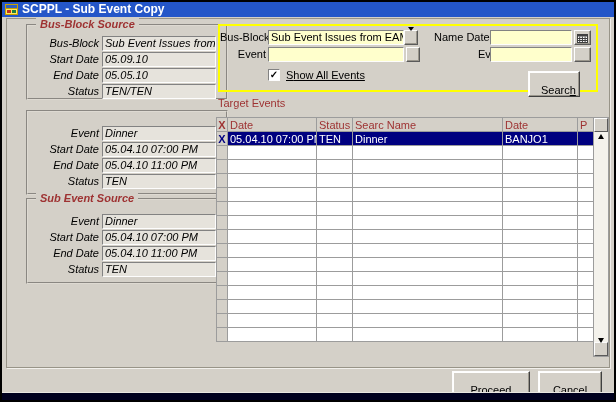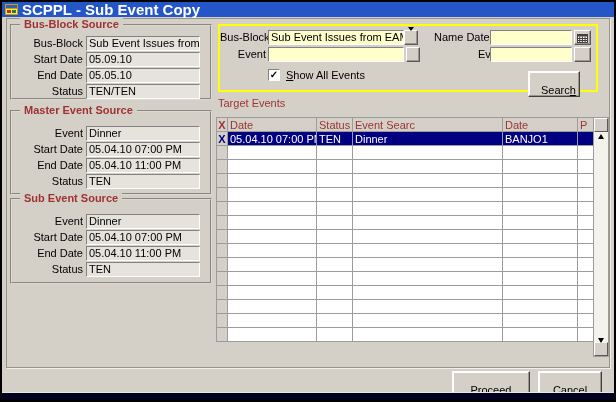--- a/index.html
+++ b/index.html
@@ -7,26 +7,26 @@
   .window{
     position:relative;width:616px;height:402px;
     background:var(--window_bg,#d4d0c8);
     border:2px solid #000;
     font-family:"Liberation Sans",sans-serif;font-size:11px;color:#000;
     overflow:hidden;
   }
   
   .titlebar{position:absolute;left:0;top:0;width:612px;height:15px;
     background:var(--titlebar,#2456c8);display:flex;align-items:center;gap:4px;padding:0 3px;}
-  .titlebar .title{color:#fff;font-weight:bold;font-size:15px;line-height:15px;white-space:nowrap;}
+  .titlebar .title{color:#fff;font-weight:bold;font-size:12px;line-height:15px;white-space:nowrap;}
   
   .canvas-frame{position:absolute;left:4px;top:16px;width:604px;height:350px;
     border:1px solid #989488;box-shadow:1px 1px 0 #f2f0ec;}
   
-  .group{position:absolute;left:8px;width:202px;border:2px groove #dedad2;}
+  .group{position:absolute;left:24px;width:202px;border:2px groove #dedad2;font-style:italic;}
   .legend{position:absolute;top:-8px;left:8px;background:var(--window_bg,#d4d0c8);
     padding:0 4px;color:var(--red_label,#9e3232);font-weight:bold;white-space:nowrap;}
   .frow{position:absolute;left:0;width:100%;height:15px;}
   .flabel{position:absolute;left:0;width:71px;text-align:right;line-height:15px;white-space:nowrap;}
   .rofield{position:absolute;left:74px;width:114px;height:15px;
     background:var(--readonly_field_bg,#e6e3dc);
     border:1px solid;border-color:#828282 #fdfdfd #fdfdfd #828282;
     padding:0 2px;line-height:13px;white-space:nowrap;overflow:hidden;}
   
   .search-panel{position:absolute;left:216px;top:22px;width:380px;height:68px;
@@ -107,21 +107,20 @@
       <span class="flabel">End Date</span>
       <div class="rofield">05.05.10</div>
     </div>
     <div class="frow" style="top:58px;">
       <span class="flabel">Status</span>
       <div class="rofield">TEN/TEN</div>
     </div>
   </div>
 
   <div class="group" style="top:108px;height:85px;">
-    <span class="legend">Master Event Source</span>
     <div class="frow" style="top:14px;">
       <span class="flabel">Event</span>
       <div class="rofield">Dinner</div>
     </div>
     <div class="frow" style="top:30px;">
       <span class="flabel">Start Date</span>
       <div class="rofield">05.04.10 07:00 PM</div>
     </div>
     <div class="frow" style="top:46px;">
       <span class="flabel">End Date</span>
@@ -172,42 +171,42 @@
     <span class="sp-label" style="left:0;top:21px;width:46px;">Event</span>
     <input class="sp-field" style="left: 48px; top: 21px; width: 136px;" value="">
     <button class="mini-btn" style="left:186px;top:21px;width:14px;"></button>
     <span class="sp-label" style="left:214px;top:21px;width:54px;margin-left:44px;">Event Type</span>
     <input class="sp-field" style="left: 270px; top: 21px; width: 82px;" value="">
     <button class="mini-btn" style="left:354px;top:21px;width:17px;"></button>
 
     <span class="checkbox" style="left:48px;top:43px;">
       <span class="check">✓</span>
     </span>
-    <span class="sp-label" style="left:66px;top:43px;width:100px;text-align:left;line-height:13px;"><u>S</u>how All Events</span>
+    <span class="sp-label" style="left:66px;top:43px;width:100px;text-align:left;line-height:13px;text-decoration:underline;"><u>S</u>how All Events</span>
     <button class="btn3d" style="left:308px;top:45px;width:52px;height:17px;">Searc<u>h</u></button>
   </div>
 
   <span class="te-title">Target Events</span>
 
   <div class="table-wrap">
     <table class="grid">
       <colgroup>
         <col style="width:11px">
           <col style="width:89px">
           <col style="width:36px">
         <col style="width:150px">
           <col style="width:75px">
           <col style="width:16px">
       </colgroup>
       <thead>
         <tr>
           <th class="xh">X</th>
           <th>Date</th>
           <th>Status</th>
-          <th>Event Searc</th>
+          <th>Searc Name</th>
           <th>Date</th>
           <th>P</th>
         </tr>
       </thead>
       <tbody>
           <tr class="sel">
             <td class="xcol">X</td>
             <td>05.04.10 07:00 PM</td>
             <td>TEN</td>
             <td>Dinner</td>

